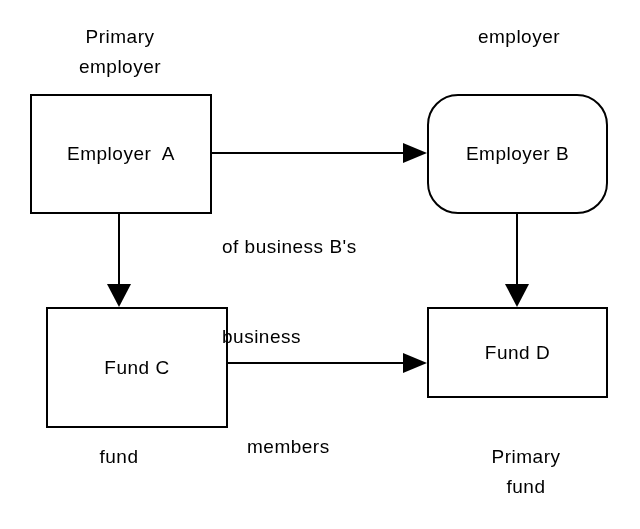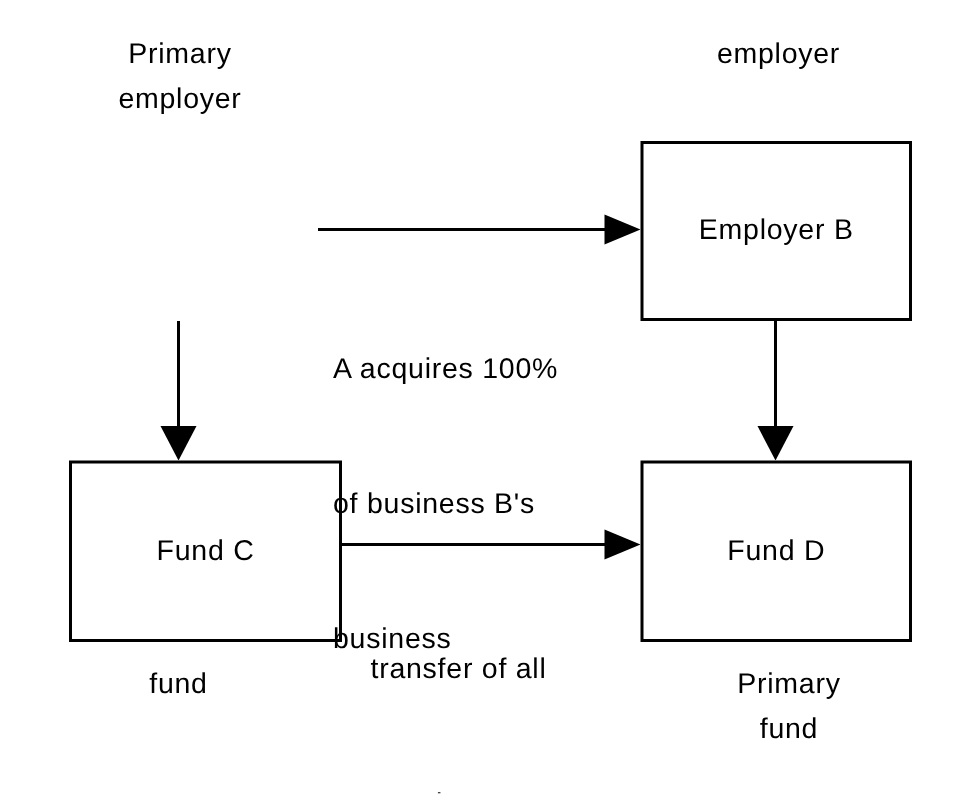--- a/index.html
+++ b/index.html
@@ -30,23 +30,23 @@
     border: 2px solid #000000;
     background: #ffffff;
     display: flex;
     align-items: center;
     justify-content: center;
     font-size: 19px;
     letter-spacing: 0.5px;
     white-space: pre;
   }
   .box-employer-a { left: 30px;  top: 94px;  width: 182px; height: 120px; }
-  .box-employer-b { left: 427px; top: 94px;  width: 181px; height: 120px; }
+  .box-employer-b { left: 427px; top: 94px;  width: 181px; height: 120px; border-radius: 31px; }
   .box-fund-c     { left: 30px;  top: 307px; width: 182px; height: 121px; margin-left: 16px; }
-  .box-fund-d     { left: 427px; top: 307px; width: 181px; height: 121px; }
+  .box-fund-d     { left: 427px; top: 307px; width: 181px; height: 91px; }
 
   .caption {
     position: absolute;
     width: 220px;
     text-align: center;
     font-size: 19px;
     line-height: 30px;
     letter-spacing: 0.5px;
   }
   .caption-top-left     { left: 10px;  top: 22px;  }
@@ -95,41 +95,42 @@
 
   <div class="caption caption-top-left">
     <div>Primary</div>
     <div>employer</div>
   </div>
 
   <div class="caption caption-top-right">
     <div>employer</div>
   </div>
 
+  <div class="box box-employer-a">
+    <span>Employer  A</span>
+  </div>
 
   <div class="box box-employer-b">
     <span>Employer B</span>
   </div>
 
   <div class="box box-fund-c">
     <span>Fund C</span>
   </div>
 
   <div class="box box-fund-d">
     <span>Fund D</span>
   </div>
 
   <div class="arrow-label label-acquisition">
-    <div>A acquires 100%</div>
     <div>of business B's</div>
     <div>business</div>
   </div>
 
   <div class="arrow-label label-transfer">
-    <div>transfer of all</div>
     <div>members</div>
   </div>
 
   <div class="caption caption-bottom-left">
     <div>fund</div>
   </div>
 
   <div class="caption caption-bottom-right">
     <div>Primary</div>
     <div>fund</div>

